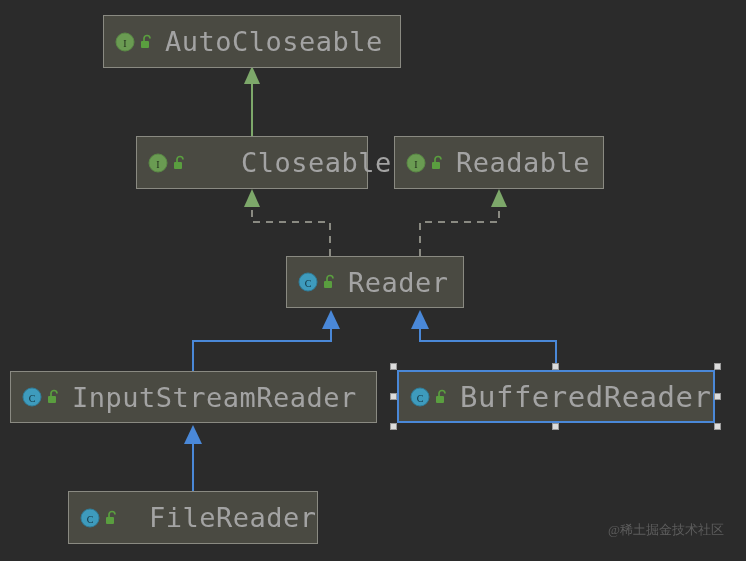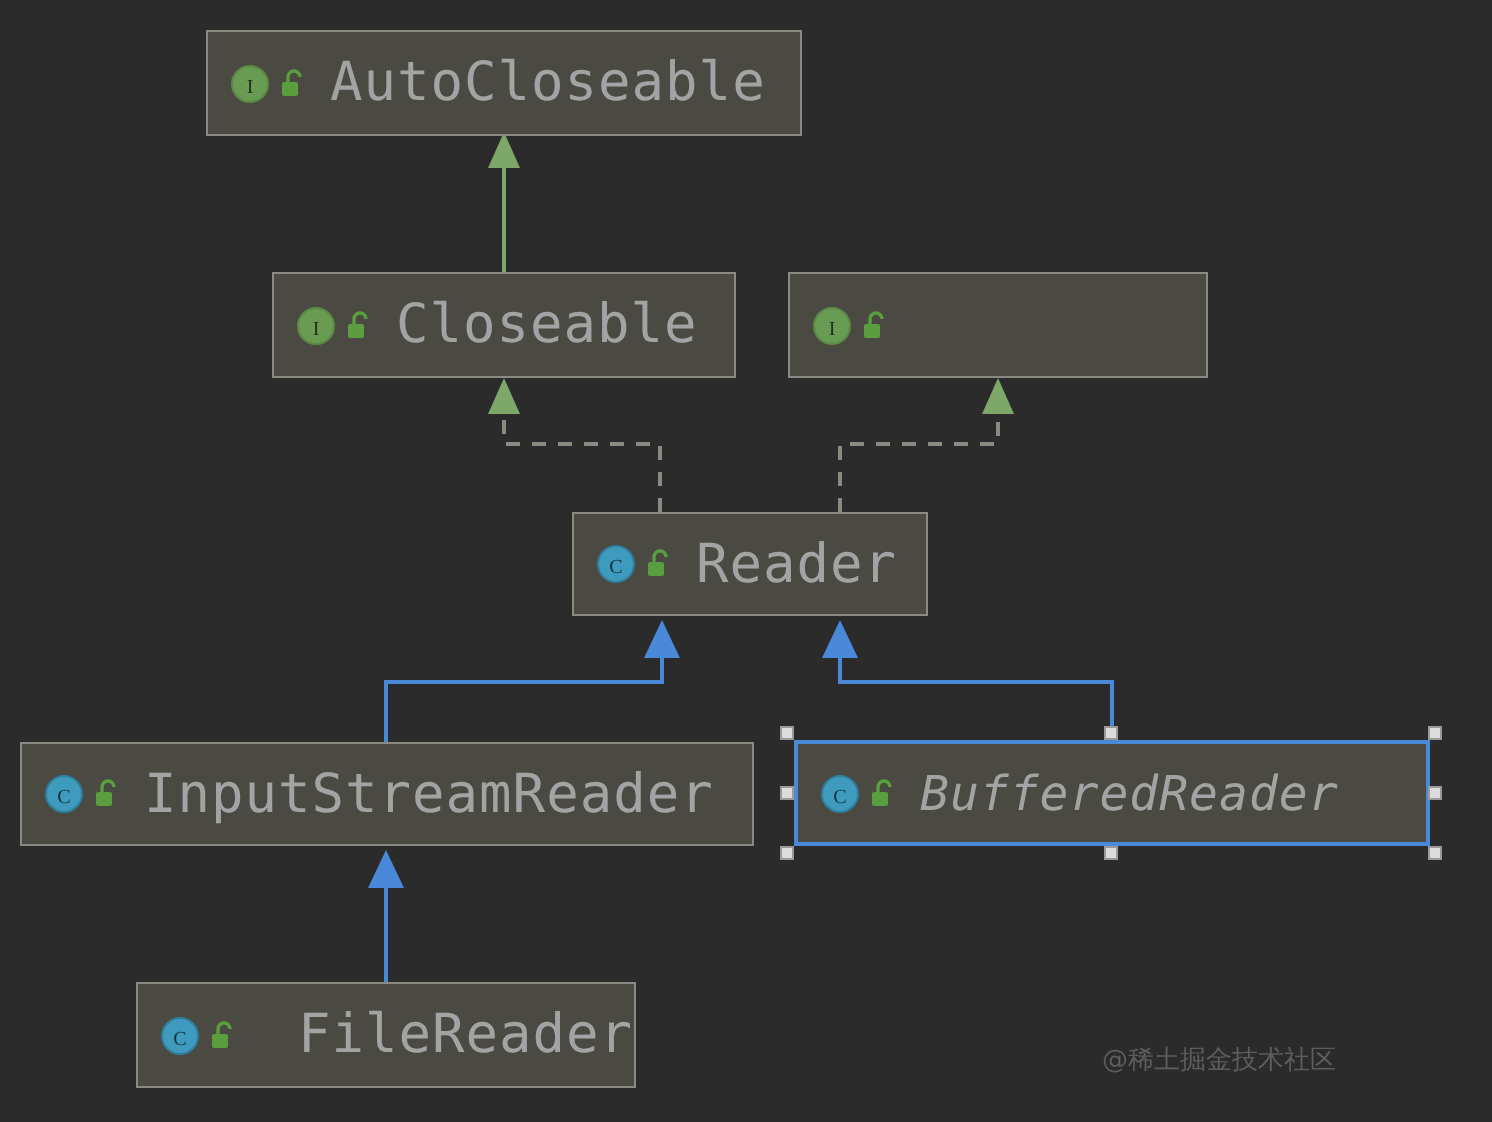--- a/index.html
+++ b/index.html
@@ -128,36 +128,37 @@
         <circle cx="11" cy="11" r="9" fill="#6a9b52" stroke="#5a8a45" stroke-width="1"></circle>
         <text x="11" y="15.5" font-size="10" font-family="serif" fill="#23301c" text-anchor="middle">I</text>
       </svg>
     </span>
     <span class="ic ic-lock">
       <svg width="16" height="18" viewBox="0 0 16 18">
         <path d="M5 8 V5.5 A3 3 0 0 1 11 5.5" fill="none" stroke="#5a9e3f" stroke-width="1.7"></path>
         <rect x="2" y="8" width="8" height="7" rx="1" fill="#5a9e3f"></rect>
       </svg>
     </span>
-    <span class="node-label" style="font-size:27px;">Closeable</span>
+    <span class="node-label" style="font-size:27px;margin-left:43px;">Closeable</span>
   </div>
 
   <div class="node" style="left:394px; top:136px; width:210px; height:53px;">
     <span class="ic ic-kind">
       <svg width="22" height="22" viewBox="0 0 22 22">
         <circle cx="11" cy="11" r="9" fill="#6a9b52" stroke="#5a8a45" stroke-width="1"></circle>
         <text x="11" y="15.5" font-size="10" font-family="serif" fill="#23301c" text-anchor="middle">I</text>
       </svg>
     </span>
     <span class="ic ic-lock">
       <svg width="16" height="18" viewBox="0 0 16 18">
         <path d="M5 8 V5.5 A3 3 0 0 1 11 5.5" fill="none" stroke="#5a9e3f" stroke-width="1.7"></path>
         <rect x="2" y="8" width="8" height="7" rx="1" fill="#5a9e3f"></rect>
       </svg>
     </span>
+    <span class="node-label" style="font-size:27px;">Readable</span>
   </div>
 
   <div class="node" style="left:286px; top:256px; width:178px; height:52px;">
     <span class="ic ic-kind">
       <svg width="22" height="22" viewBox="0 0 22 22">
         <circle cx="11" cy="11" r="9" fill="#3e9bbd" stroke="#2f7e9b" stroke-width="1"></circle>
         <text x="11" y="15.5" font-size="10" font-family="serif" fill="#10323f" text-anchor="middle">C</text>
       </svg>
     </span>
     <span class="ic ic-lock">
@@ -191,21 +192,21 @@
         <circle cx="11" cy="11" r="9" fill="#3e9bbd" stroke="#2f7e9b" stroke-width="1"></circle>
         <text x="11" y="15.5" font-size="10" font-family="serif" fill="#10323f" text-anchor="middle">C</text>
       </svg>
     </span>
     <span class="ic ic-lock">
       <svg width="16" height="18" viewBox="0 0 16 18">
         <path d="M5 8 V5.5 A3 3 0 0 1 11 5.5" fill="none" stroke="#5a9e3f" stroke-width="1.7"></path>
         <rect x="2" y="8" width="8" height="7" rx="1" fill="#5a9e3f"></rect>
       </svg>
     </span>
-    <span class="node-label" style="font-size:24px;font-style:italic;">BufferedReader</span>
+    <span class="node-label" style="font-size:29px;">BufferedReader</span>
   </div>
 
   <div class="handle" style="left:390px; top:363px;"></div>
   <div class="handle" style="left:552px; top:363px;"></div>
   <div class="handle" style="left:714px; top:363px;"></div>
   <div class="handle" style="left:390px; top:393px;"></div>
   <div class="handle" style="left:714px; top:393px;"></div>
   <div class="handle" style="left:390px; top:423px;"></div>
   <div class="handle" style="left:552px; top:423px;"></div>
   <div class="handle" style="left:714px; top:423px;"></div>
@@ -219,15 +220,15 @@
     </span>
     <span class="ic ic-lock">
       <svg width="16" height="18" viewBox="0 0 16 18">
         <path d="M5 8 V5.5 A3 3 0 0 1 11 5.5" fill="none" stroke="#5a9e3f" stroke-width="1.7"></path>
         <rect x="2" y="8" width="8" height="7" rx="1" fill="#5a9e3f"></rect>
       </svg>
     </span>
     <span class="node-label" style="font-size:27px;margin-left:19px;">FileReader</span>
   </div>
 
-  <div class="watermark" style="left:551px; top:521px;">@稀土掘金技术社区</div>
+  <div class="watermark" style="left:608px; top:521px;font-family:Liberation Serif, serif;">@稀土掘金技术社区</div>
 
 </div>
 
 </body></html>

